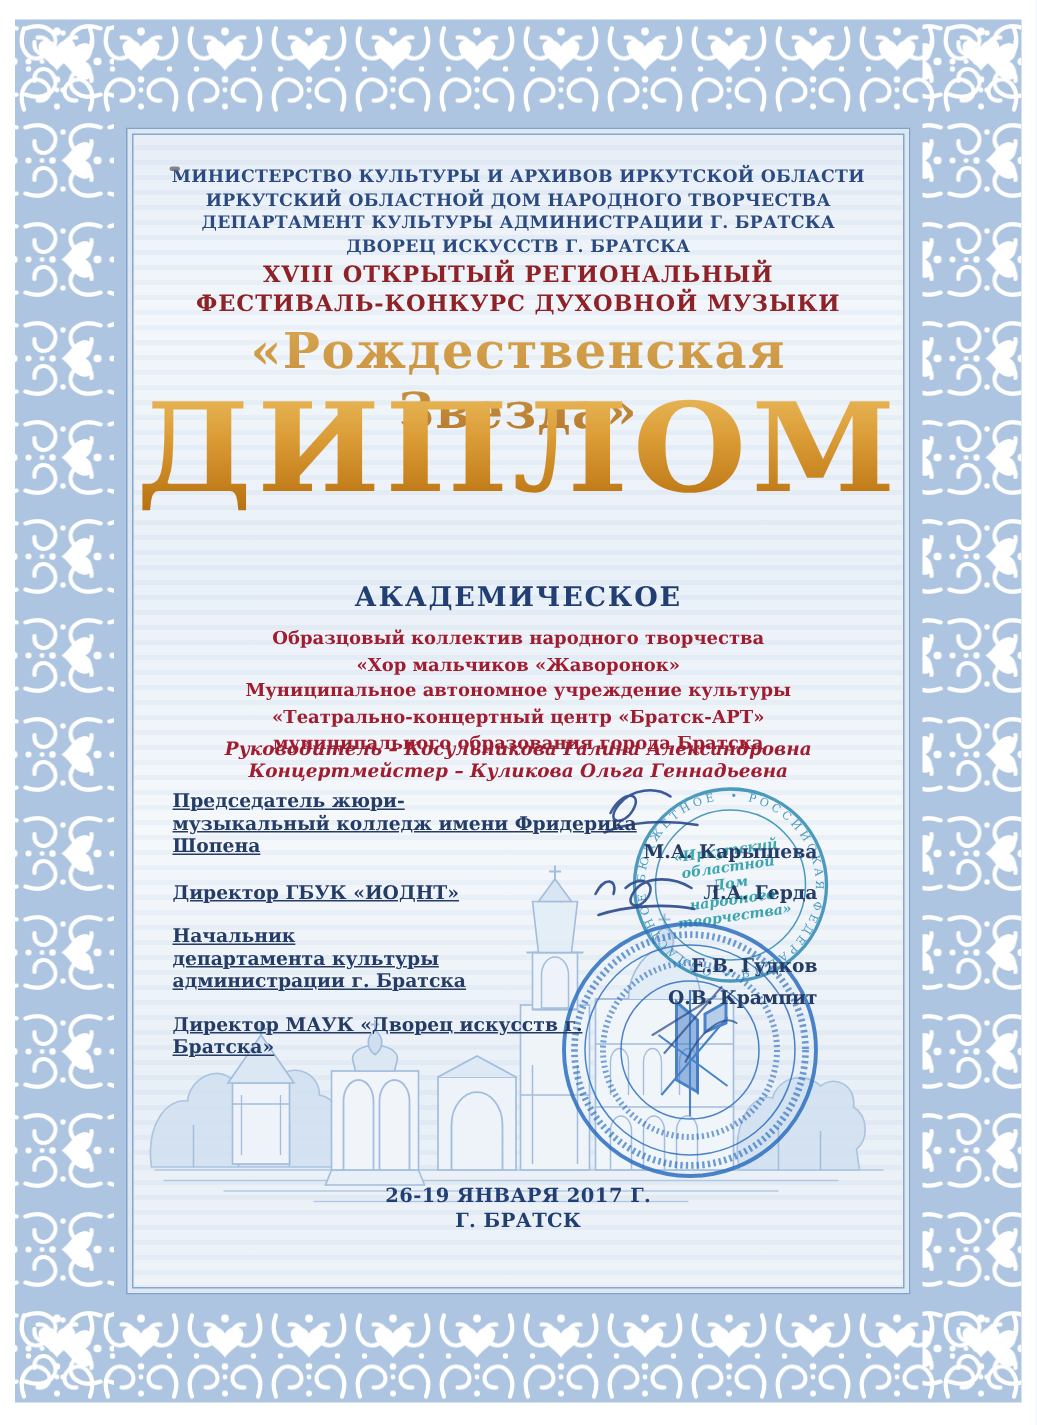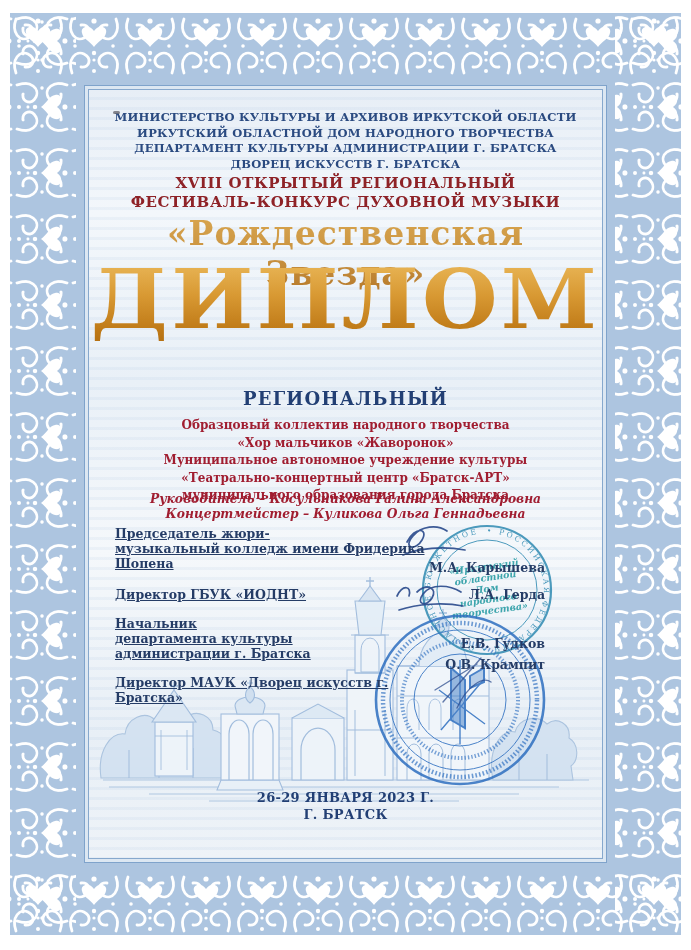--- a/index.html
+++ b/index.html
@@ -188,21 +188,21 @@
       </div>
 
       <div class="txt fest">
         <div>XVIII ОТКРЫТЫЙ РЕГИОНАЛЬНЫЙ</div>
         <div>ФЕСТИВАЛЬ-КОНКУРС ДУХОВНОЙ МУЗЫКИ</div>
       </div>
       <div class="txt star">«Рождественская Звезда»</div>
 
       <div class="txt diplom">ДИПЛОМ</div>
 
-      <div class="txt award">РЕГИОНАЛЬНЫЙ</div>
+      <div class="txt award">АКАДЕМИЧЕСКОЕ</div>
 
       <div class="txt winner">
         <div>Образцовый коллектив народного творчества</div>
         <div>«Хор мальчиков «Жаворонок»</div>
         <div>Муниципальное автономное учреждение культуры</div>
         <div>«Театрально-концертный центр «Братск-АРТ»</div>
         <div>муниципального образования города Братска</div>
       </div>
 
       <div class="txt leaders">
@@ -226,17 +226,17 @@
         <div>департамента культуры</div>
         <div>администрации г. Братска</div>
       </div>
       <div class="sig name" style="top:546px">Е.В. Гудков</div>
 
       <div class="sig role" style="top:585px">
         <div>Директор МАУК «Дворец искусств г. Братска»</div>
       </div>
       <div class="sig name" style="top:567px">О.В. Крампит</div>
 
-      <div class="txt footer date">26-29 ЯНВАРЯ 2023 Г.</div>
+      <div class="txt footer date">26-19 ЯНВАРЯ 2017 Г.</div>
       <div class="txt footer city">Г. БРАТСК</div>
     </div>
   </div>
 </div>
 
 </body></html>

